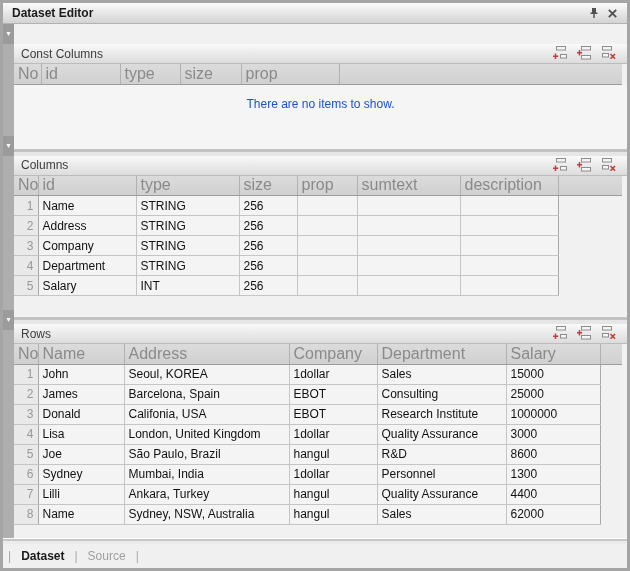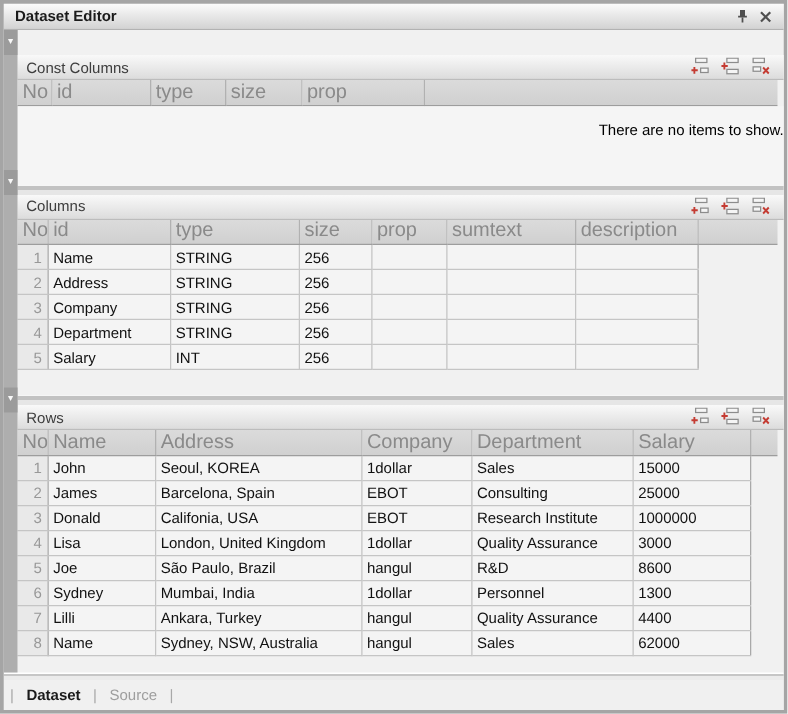--- a/index.html
+++ b/index.html
@@ -56,21 +56,21 @@
   }
   th.ghost { border-right: none; }
   td {
     height: 20px; background: #f4f4f4;
     border-right: 1px solid #c5c5c5; border-bottom: 1px solid #c5c5c5;
     padding: 0 4px; color: #111111; overflow: hidden; white-space: nowrap;
   }
   td.row-num { background: #e9e9e9; color: #989898; text-align: right; border-right: 1px solid #a9a9a9; }
   td.last { border-right: none; }
   td.ghost { background: transparent; border: none; border-left: 1px solid #a9a9a9; }
-  .const-body { flex: 0 0 63px; background: #f5f5f5; text-align: right; padding-top: 12px; color: #000000; }
+  .const-body { flex: 0 0 63px; background: #f5f5f5; text-align: center; padding-top: 12px; color: #1d4ed8; }
   
   .footer-divider { flex: 0 0 6px; background: linear-gradient(#ffffff 0px, #ffffff 1px, #c6c6c6 1px, #c6c6c6 3px, #ebebeb 3px); }
   .footer { flex: 0 0 24px; display: flex; align-items: center; background: #f0f0f0; padding-left: 5px; }
   .footer .sep { color: #a8a8a8; }
   .footer .tab { padding: 0 10px; cursor: default; }
   .footer .tab.active { font-weight: bold; color: #1b1b1b; }
   .footer .tab.inactive { color: #9e9e9e; }
 </style>
 </head>
 <body>

